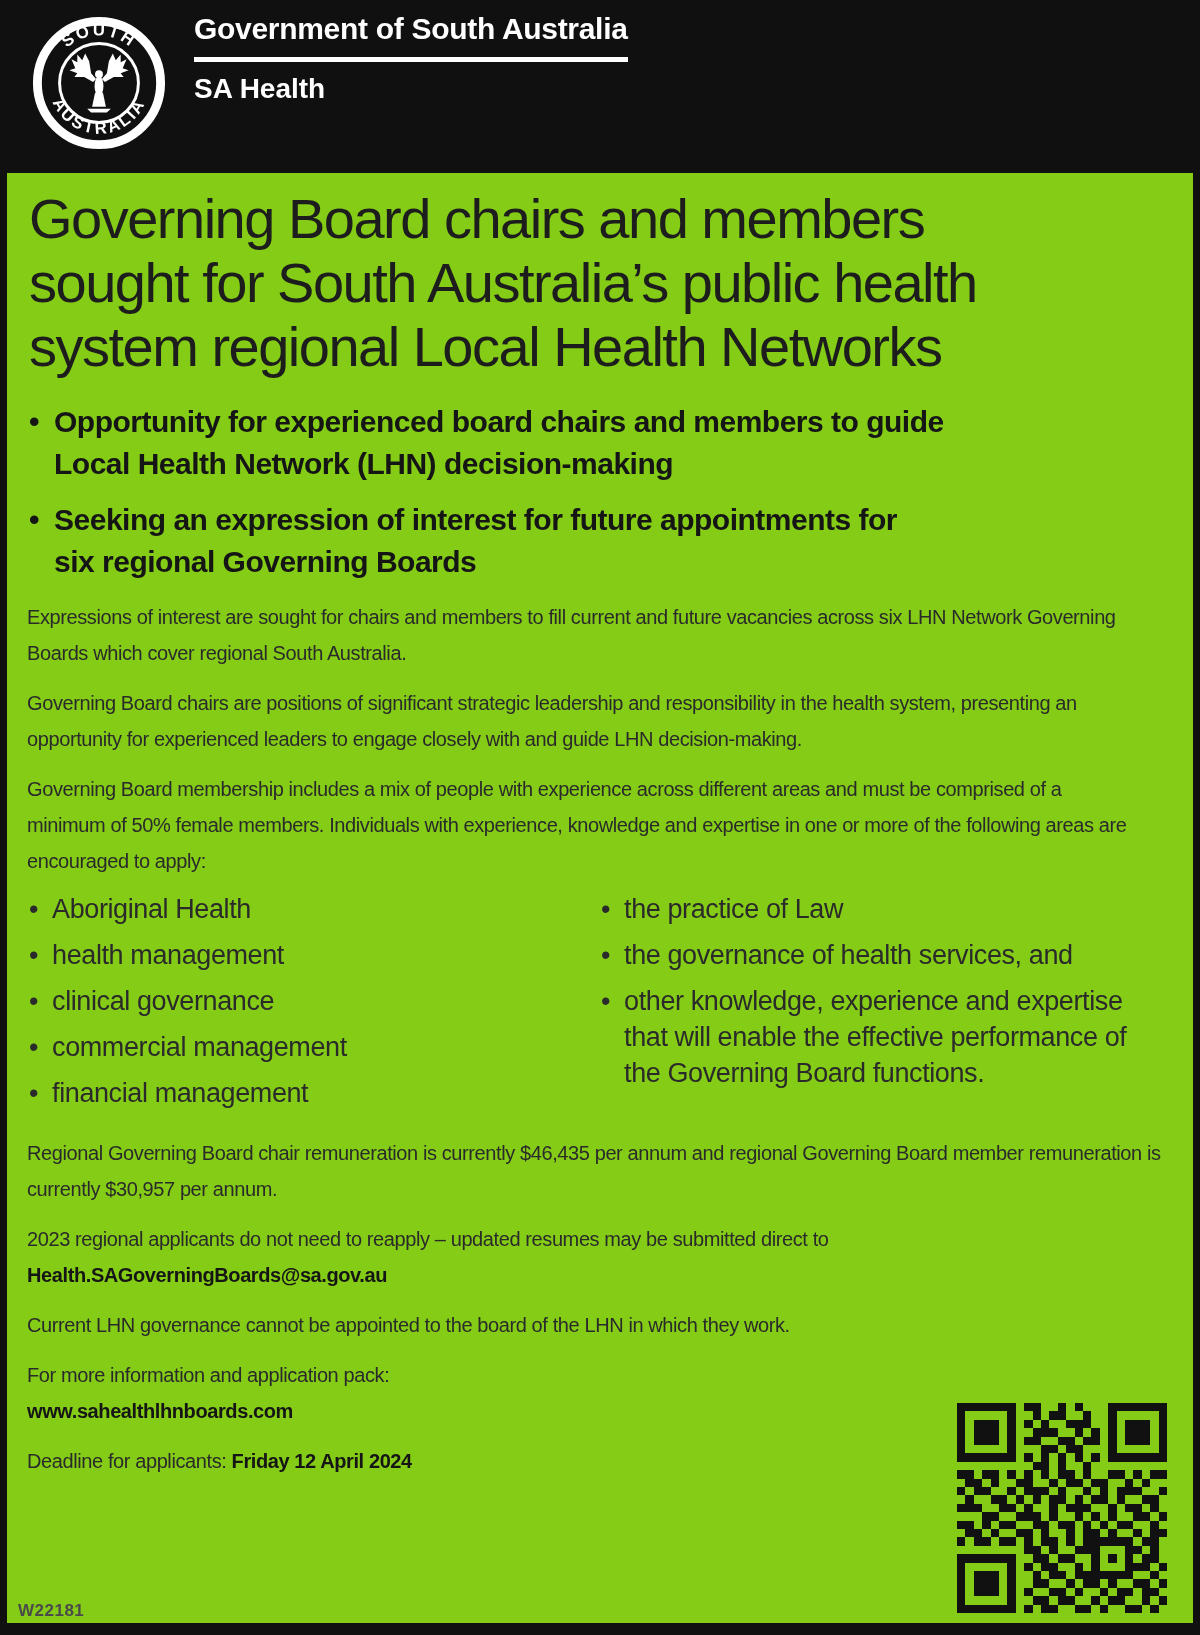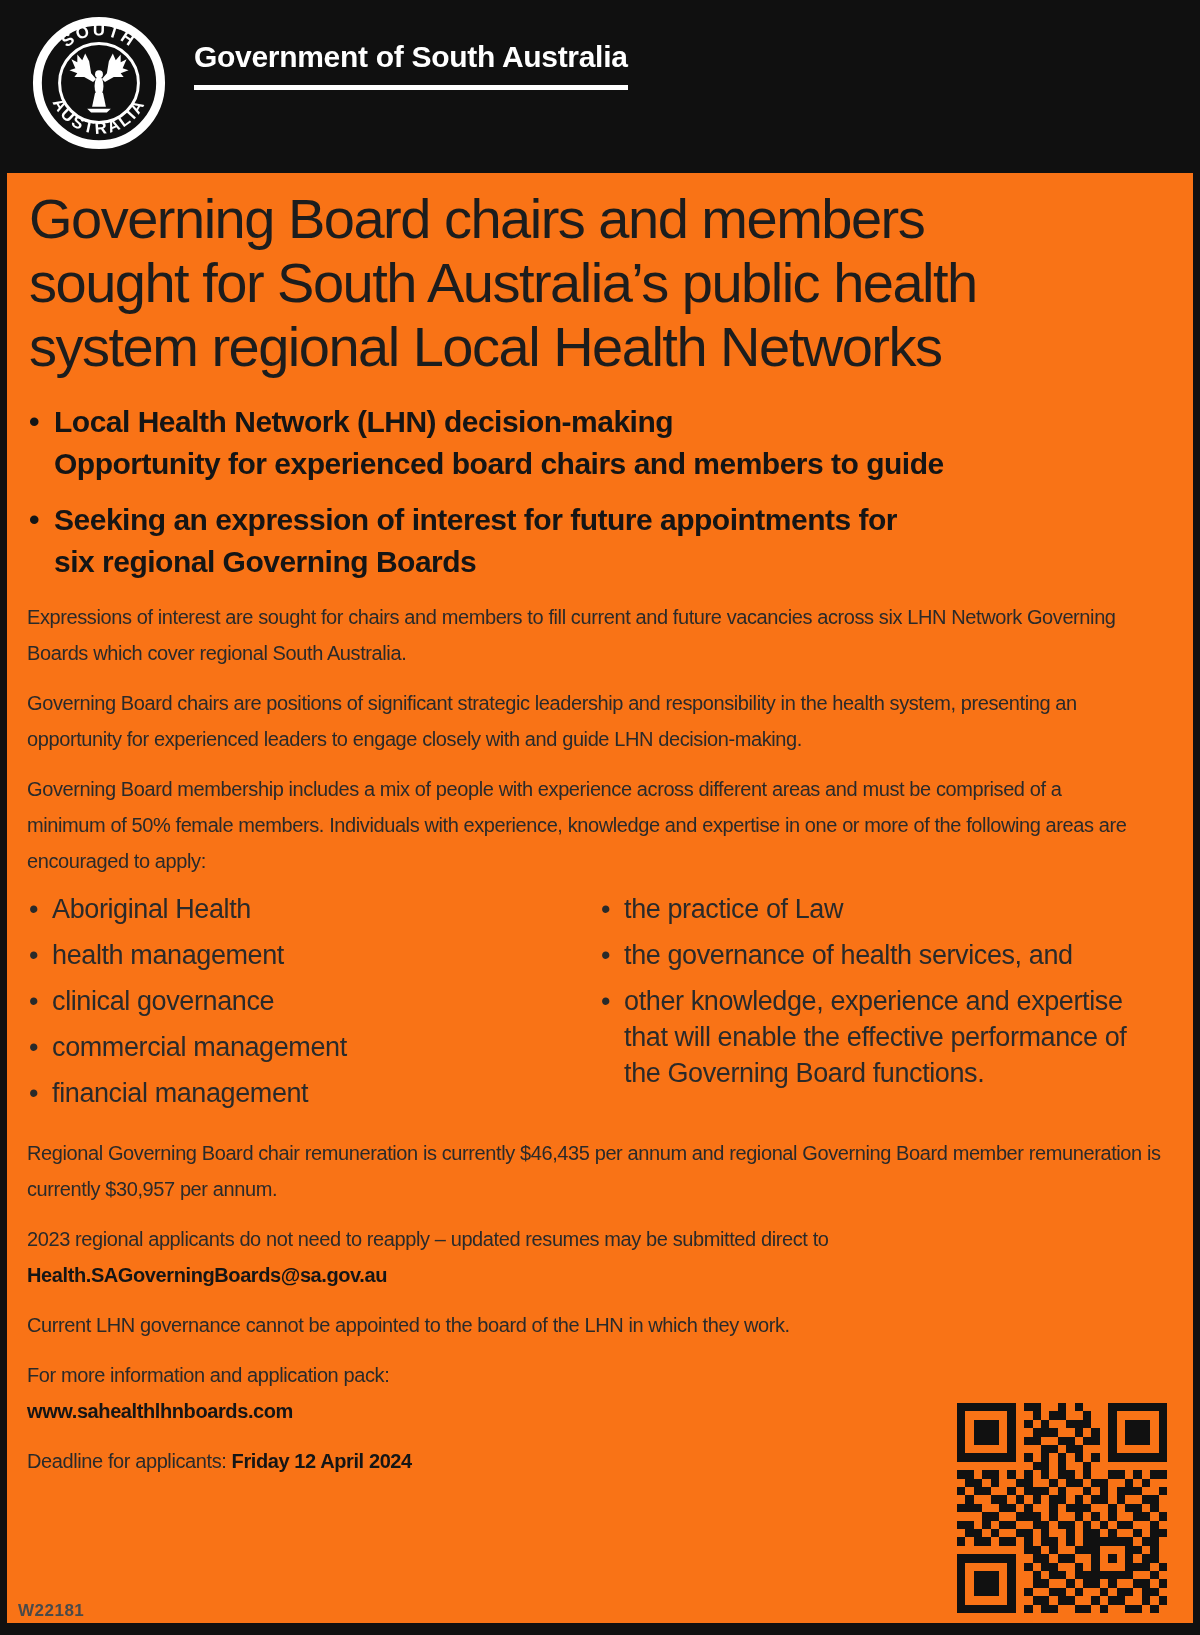--- a/index.html
+++ b/index.html
@@ -3,29 +3,29 @@
 <meta charset="utf-8">
 <style>
   html,body{margin:0;padding:0;background:#e8e8e8;}
   .page{
     position:relative;width:1200px;height:1635px;background:#101010;
     font-family:"Liberation Sans",sans-serif;overflow:hidden;margin:0 auto;
   }
   
   .band{position:absolute;top:0;left:0;right:0;height:173px;display:flex;align-items:flex-start;}
   .logo-wrap{margin:14px 0 0 30px;flex:0 0 auto;}
-  .band-text{margin:40px 0 0 26px;color:#ffffff;}
+  .band-text{margin:12px 0 0 26px;color:#ffffff;}
   .gov-title{display:inline-block;font-size:30px;font-weight:bold;letter-spacing:-0.3px;
              border-bottom:5px solid #ffffff;padding-bottom:11px;}
   .dept{font-size:28px;font-weight:bold;margin-top:11px;}
   .logo-txt{fill:#ffffff;font-size:17px;font-weight:bold;letter-spacing:2.5px;
             font-family:"Liberation Sans",sans-serif;}
   
   .content{
-    position:absolute;top:173px;left:7px;right:7px;bottom:12px;background:#f97316;
+    position:absolute;top:173px;left:7px;right:7px;bottom:12px;background:#84cc16;
     padding:0 20px;box-sizing:border-box;color:#2a2a2a;
   }
   h1{font-weight:normal;font-size:56px;line-height:64px;letter-spacing:-1.5px;
      color:#1d1d1d;margin:14px 0 0 2px;}
   .key-points{list-style:none;margin:22px 0 0;padding:0;font-weight:bold;
               font-size:30px;line-height:42px;letter-spacing:-0.5px;color:#151515;}
   .key-points li{display:flex;gap:15px;margin:0 0 14px 2px;}
   .kp-dot{flex:0 0 auto;}
   p{font-size:20px;line-height:36px;letter-spacing:-0.4px;margin:14px 0 0;color:#2a2a2a;}
   p.first{margin-top:16px;}
@@ -62,37 +62,38 @@
           <use href="#wing" transform="scale(-1,1)"></use>
           <circle cx="0" cy="-9" r="4"></circle>
           <ellipse cx="0" cy="3" rx="4.5" ry="10"></ellipse>
           <polygon points="-4,10 4,10 7,24 -7,24"></polygon>
           <polygon points="-12,26 12,26 8,30 -8,30"></polygon>
         </g>
       </svg>
     </div>
     <div class="band-text">
       <div class="gov-title">Government of South Australia</div>
+      <div class="dept">SA Health</div>
     </div>
   </header>
 
   <main class="content">
 
     <h1>
       <div>Governing Board chairs and members</div>
       <div>sought for South Australia’s public health</div>
       <div>system regional Local Health Networks</div>
     </h1>
 
     <ul class="key-points">
       <li>
         <span class="kp-dot">•</span>
         <span class="kp-text">
+          <div>Opportunity for experienced board chairs and members to guide</div>
           <div>Local Health Network (LHN) decision-making</div>
-          <div>Opportunity for experienced board chairs and members to guide</div>
         </span>
       </li>
       <li>
         <span class="kp-dot">•</span>
         <span class="kp-text">
           <div>Seeking an expression of interest for future appointments for</div>
           <div>six regional Governing Boards</div>
         </span>
       </li>
     </ul>

